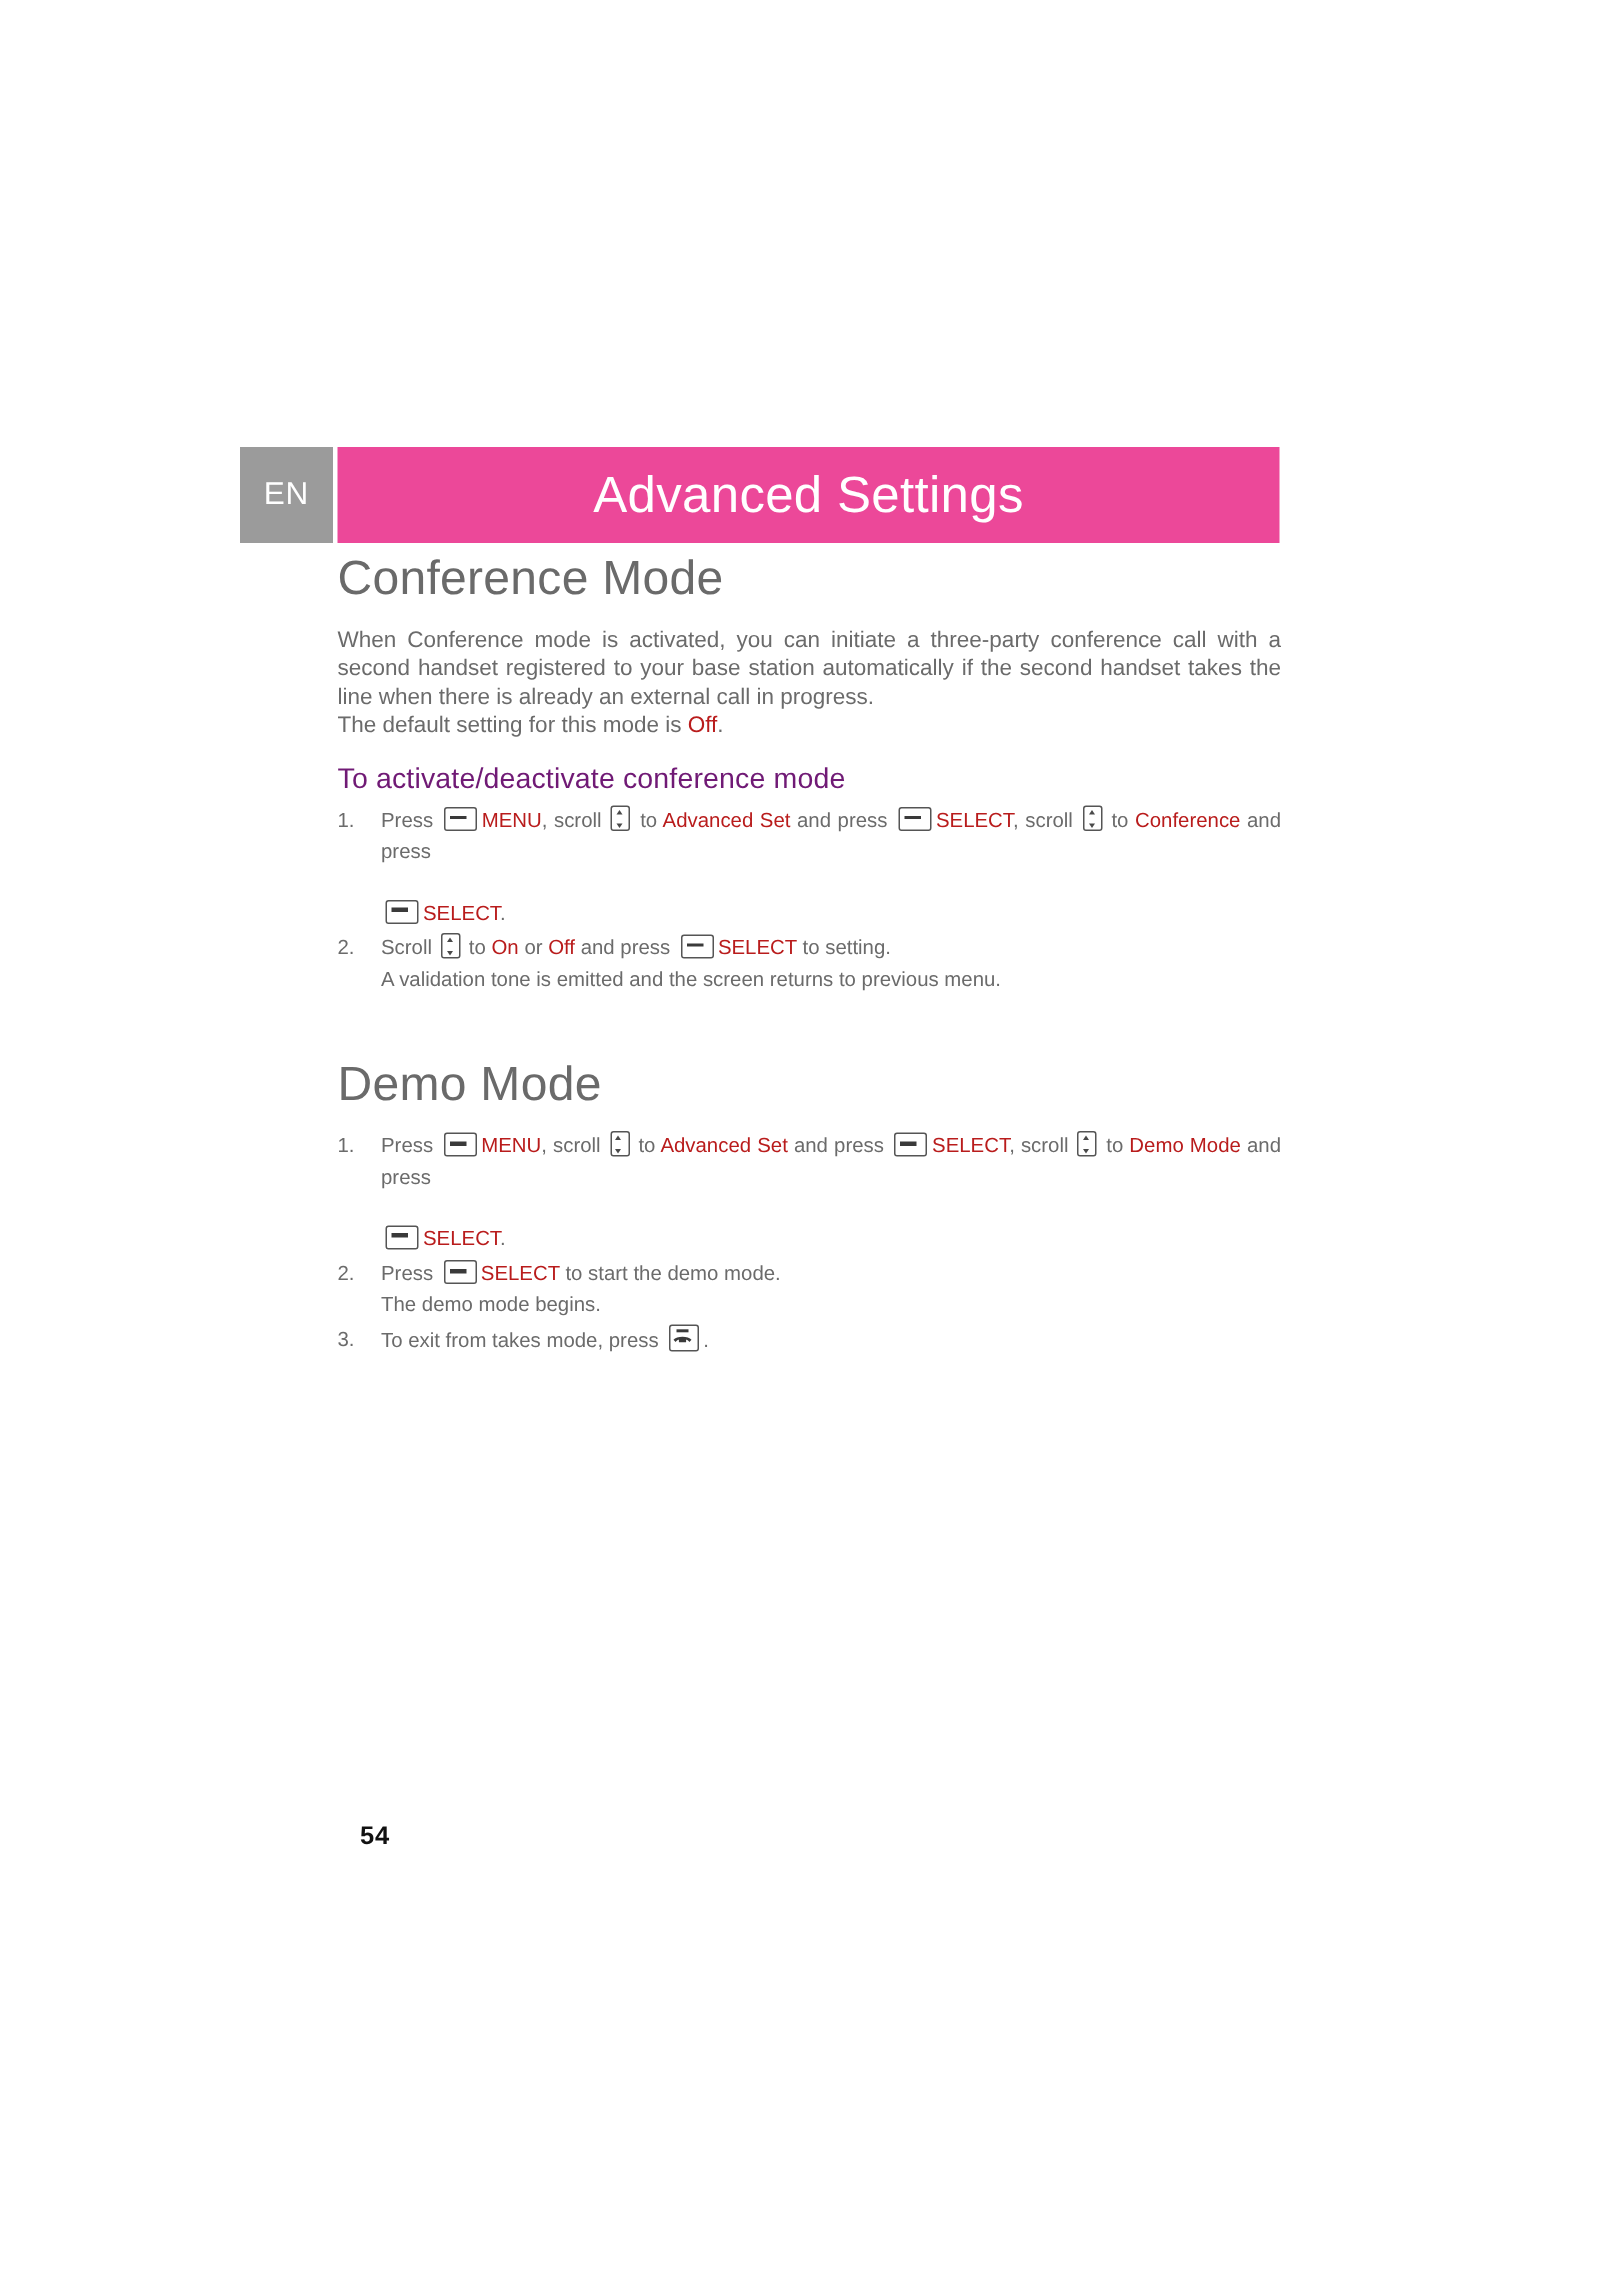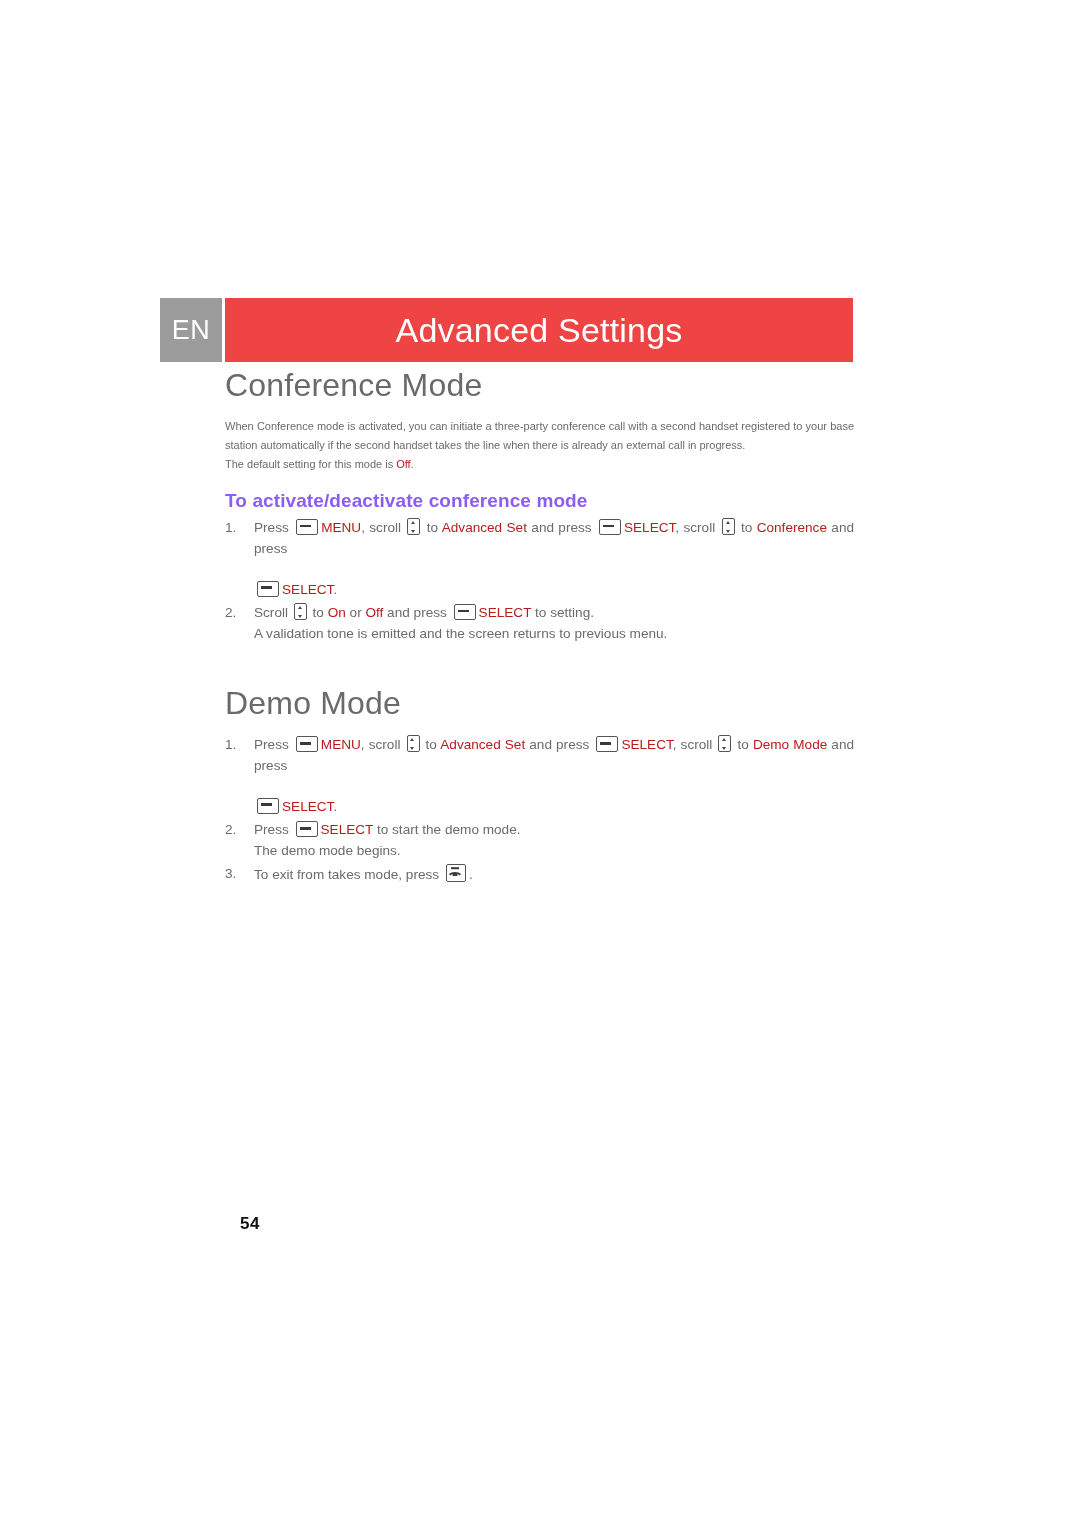--- a/index.html
+++ b/index.html
@@ -33,21 +33,21 @@
     display: flex;
     align-items: stretch;
   }
   .lang-tab {
     width: 62px;
     background: #9b9b9b;
     display: flex;
     align-items: center;
     justify-content: center;
     color: #ffffff;
-    font-size: 27px;
+    font-size: 21px;
     letter-spacing: 0.5px;
     font-weight: 400;
   }
   .header-bar {
     flex: 1;
     margin-left: 3px;
     background: #4d4d4d;
     display: flex;
     align-items: center;
     justify-content: center;
@@ -71,35 +71,35 @@
     color: #6a6a6a;
     margin: 0 0 14px 0;
     letter-spacing: 0.2px;
     line-height: 1.1;
   }
   h1.section-title.second {
     margin-top: 42px;
   }
 
   p.body-text {
-    font-size: 11px;
+    font-size: 15px;
     line-height: 19px;
     color: #6b6b6b;
     margin: 0;
     text-align: justify;
     text-justify: inter-word;
   }
   p.body-text.nojust {
     text-align: left;
   }
 
   h2.sub-title {
     font-size: 19px;
-    font-weight: bold;
-    color: #8b5cf6;
+    font-weight: normal;
+    color: #701a75;
     margin: 16px 0 6px 0;
     letter-spacing: 0.1px;
   }
 
   ol.steps {
     list-style: none;
     margin: 0;
     padding: 0;
   }
   ol.steps li.step {
@@ -210,21 +210,21 @@
     letter-spacing: 0.5px;
   }
 </style>
 </head>
 <body>
 
 <div class="page">
 
   <div class="header">
     <div class="lang-tab" style="background: rgb(155, 155, 155);">EN</div>
-    <div class="header-bar" style="background: #ef4444;">Advanced Settings</div>
+    <div class="header-bar" style="background: #ec4899;">Advanced Settings</div>
   </div>
 
   <div class="content">
 
     <h1 class="section-title">Conference Mode</h1>
 
     <p class="body-text">When Conference mode is activated, you can initiate a three-party conference call with a second handset registered to your base station automatically if the second handset takes the line when there is already an external call in progress.</p>
 
     <p class="body-text nojust" style="margin-top:0;">
       <span>The default setting for this mode is </span><b>Off</b><span>.</span>

